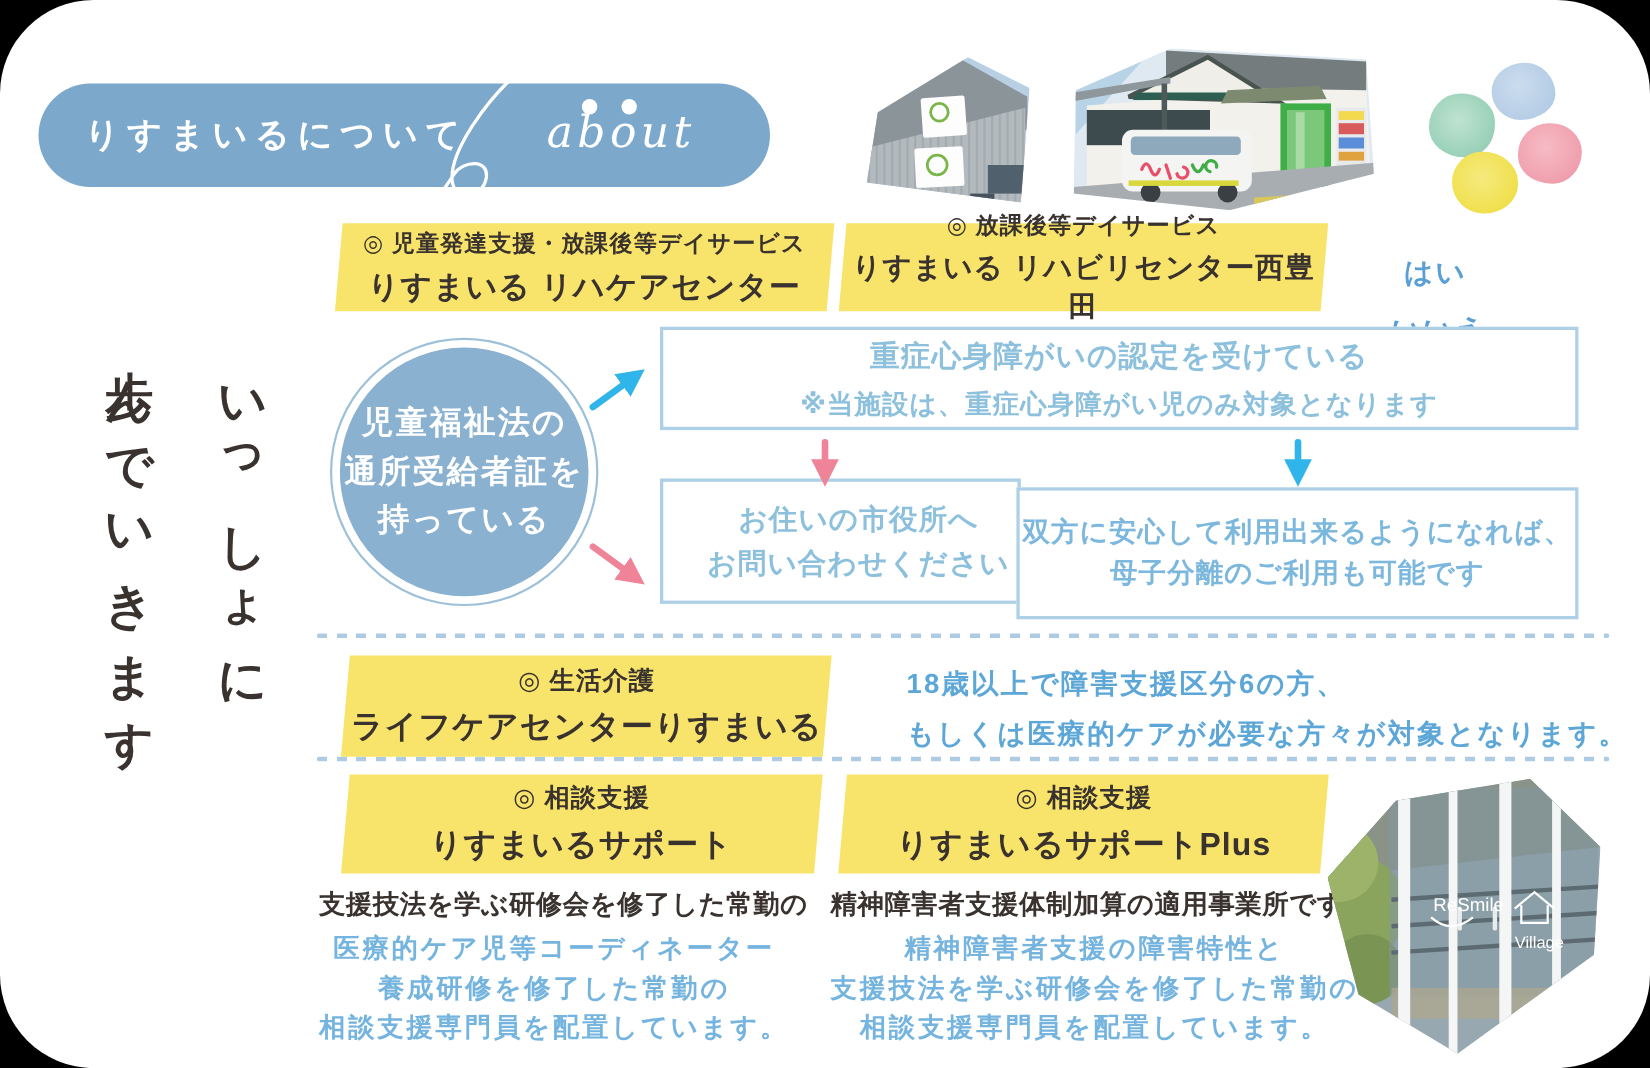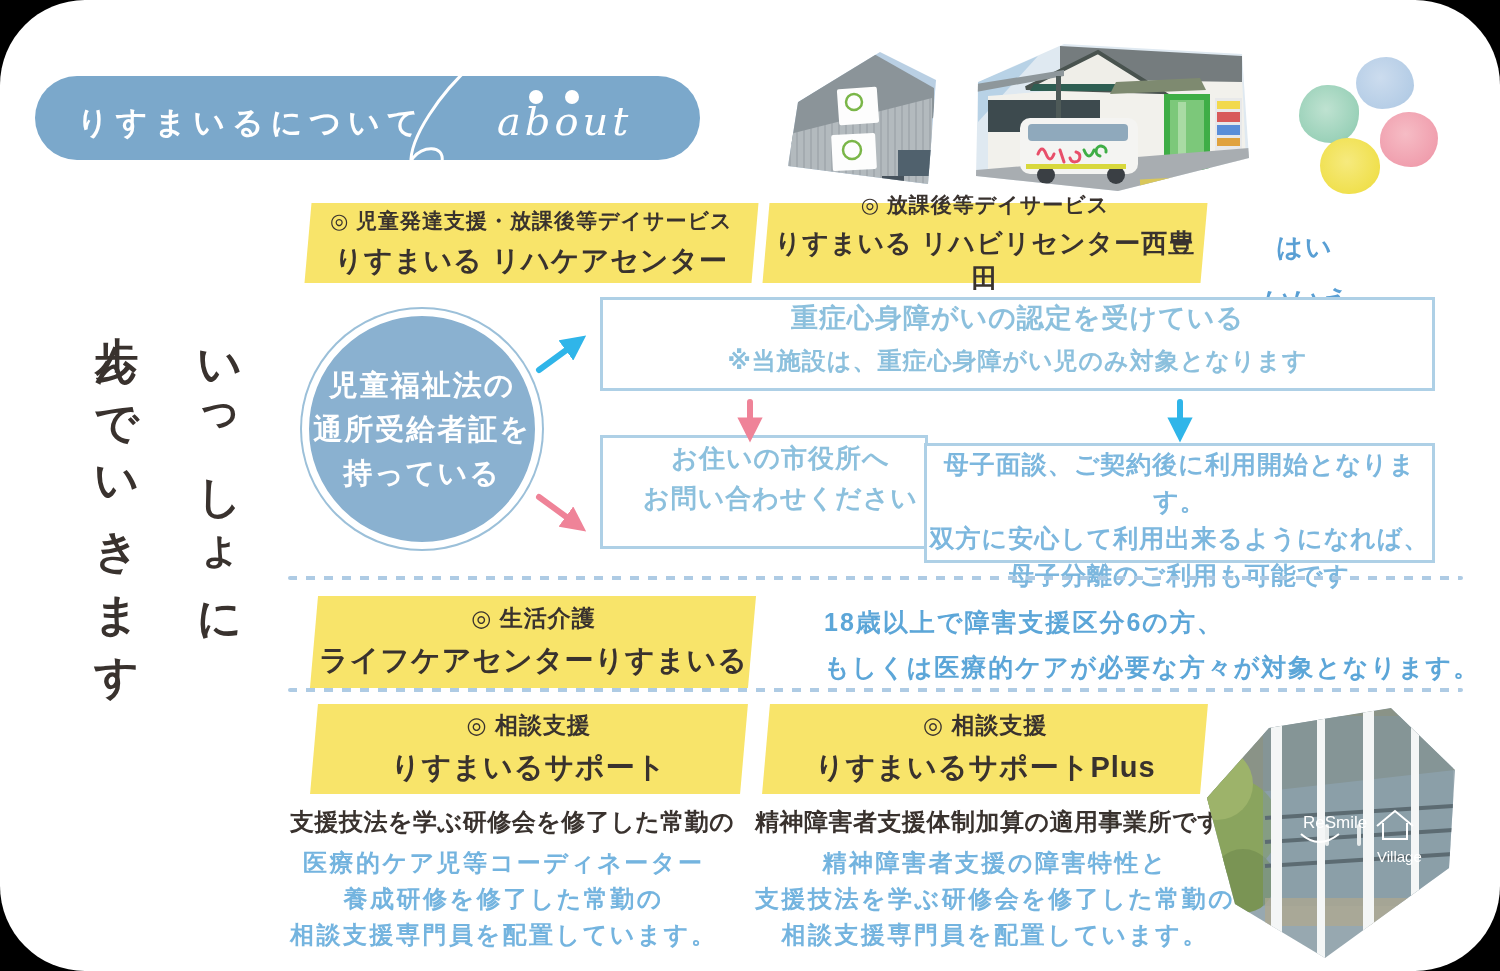--- a/index.html
+++ b/index.html
@@ -3,21 +3,21 @@
 <meta charset="utf-8">
 <style>
   html,body{margin:0;padding:0;background:#000;}
   body{font-family:"Liberation Sans","DejaVu Sans",sans-serif;}
   .page{
     position:relative;width:1500px;height:971px;background:#fff;
     border-radius:85px;overflow:hidden;margin:0 auto;
   }
   
   .banner{
-    position:absolute;left:35px;top:76px;width:665px;height:84px;
+    position:absolute;left:35px;top:76px;width:665px;height:94px;
     background:var(--banner_blue,#7ba8cb);border-radius:47px;
   }
   .banner-title{
     position:absolute;left:42px;top:0;height:94px;display:flex;align-items:center;
     color:#fff;font-size:31px;font-weight:bold;letter-spacing:7px;
   }
   .banner-squiggle{position:absolute;left:310px;top:-22px;pointer-events:none;}
   .banner-about{
     position:absolute;left:462px;top:22px;color:#fff;font-size:40px;
     font-family:"DejaVu Serif",serif;font-style:italic;letter-spacing:4px;
@@ -62,21 +62,21 @@
   
   .start-circle{
     position:absolute;left:302px;top:309px;width:226px;height:226px;
     background:var(--circle_blue,#8ab1d0);border:7px solid #fff;border-radius:50%;
     box-shadow:0 0 0 2px #9cc0d9;
     display:flex;flex-direction:column;justify-content:center;align-items:center;text-align:center;
     color:#fff;font-size:29px;font-weight:bold;line-height:44px;letter-spacing:2px;
   }
   .flow-box{
     position:absolute;background:#fff;border:3px solid var(--box_border_blue,#aed0e6);
-    display:flex;flex-direction:column;align-items:center;text-align:center;
+    display:flex;flex-direction:column;justify-content:center;align-items:center;text-align:center;
     box-sizing:border-box;
   }
   .box-cond{left:600px;top:297px;width:835px;height:94px;}
   .box-no{left:600px;top:435px;width:328px;height:114px;padding-left:33px;}
   .box-yes{left:924px;top:443px;width:511px;height:120px;}
   .box-line{color:var(--box_text_blue,#8cc0dd);font-weight:bold;letter-spacing:1px;}
   .box-line.lg{font-size:27px;}
   .box-line.sm{font-size:24px;margin-top:9px;}
   .box-no .box-line{font-size:26px;line-height:40px;}
   .box-yes .box-line{font-size:25px;line-height:37px;color:#7cb7de;}
@@ -226,21 +226,20 @@
     <div class="box-line lg">重症心身障がいの認定を受けている</div>
     <div class="box-line sm">※当施設は、重症心身障がい児のみ対象となります</div>
   </div>
 
   <div class="flow-box box-no">
     <div class="box-line">お住いの市役所へ</div>
     <div class="box-line">お問い合わせください</div>
   </div>
 
   <div class="flow-box box-yes">
-    <div class="box-line">母子面談、ご契約後に利用開始となります。</div>
     <div class="box-line">双方に安心して利用出来るようになれば、</div>
     <div class="box-line">母子分離のご利用も可能です</div>
   </div>
 
   <svg class="arrow" style="left:534px;top:326px;" width="60" height="50" viewBox="0 0 60 50">
     <defs>
         <marker id="mB1" viewBox="0 0 10 10" refX="5" refY="5" markerWidth="4.2" markerHeight="4.2" orient="auto-start-reverse">
       <path d="M0,0 L10,5 L0,10 z" fill="#2fb5e9"></path>
         </marker>
       </defs>

